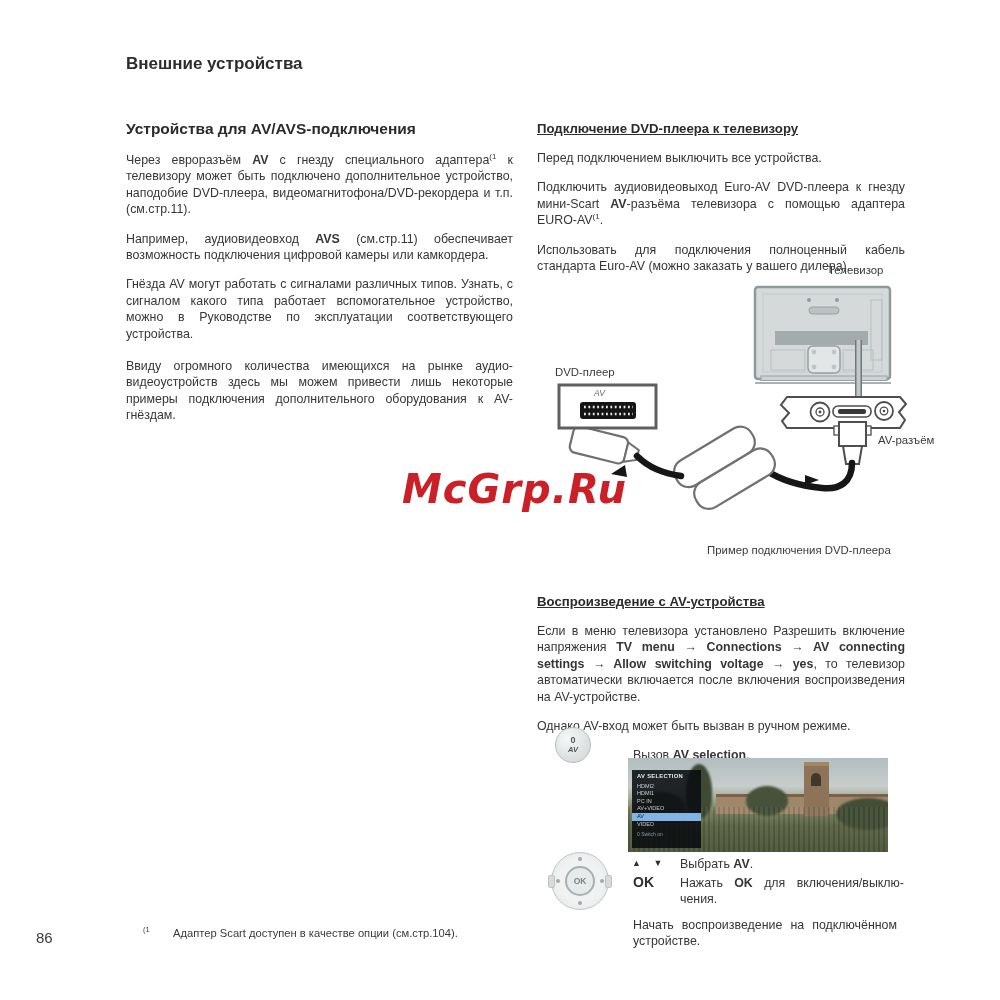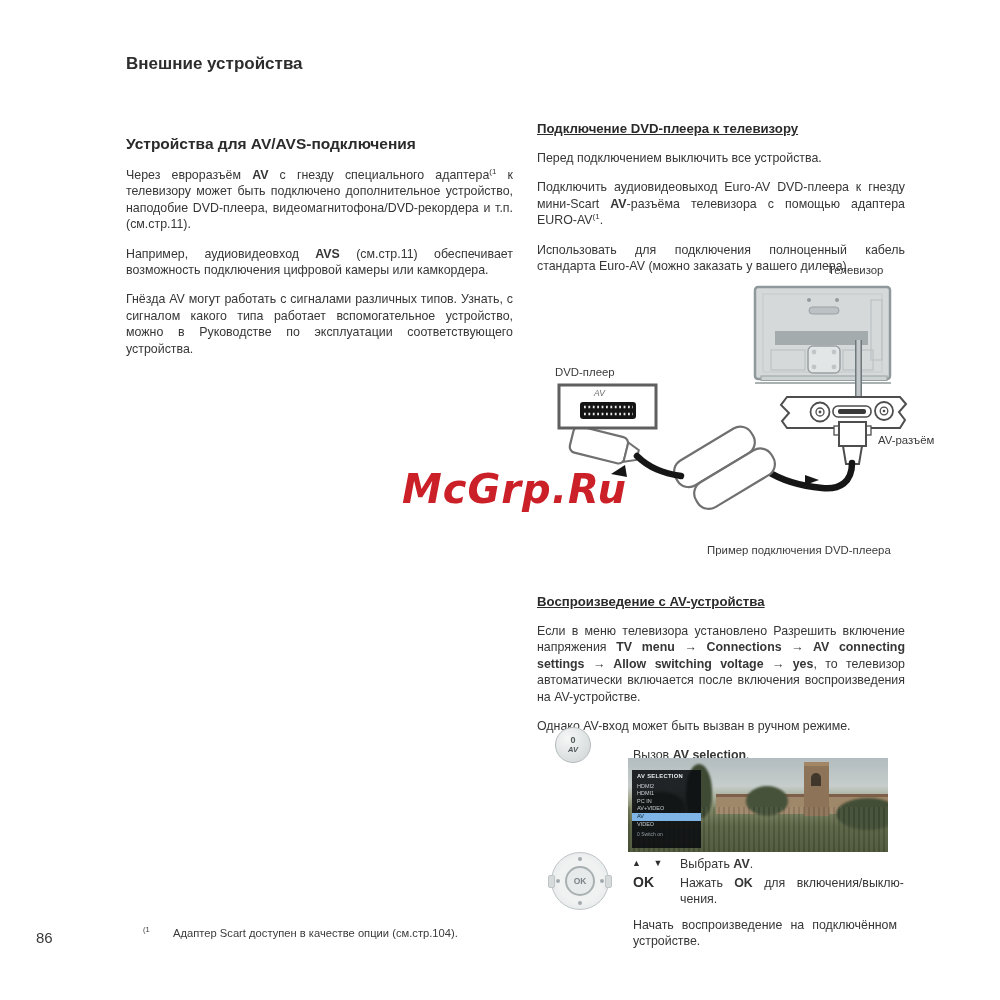--- a/index.html
+++ b/index.html
@@ -12,21 +12,21 @@
     position:absolute; left:126px; top:54px; font-size:17px; font-weight:bold; color:#2d2d2d; margin:0;
   }
   .watermark {
     position:absolute; left:402px; top:466px; z-index:6;
     font-family:"DejaVu Sans", sans-serif; font-style:italic; font-weight:bold;
     font-size:40px; color:#cb2027; letter-spacing:1px; white-space:nowrap;
   }
   .col { position:absolute; top:112px; }
   .col-left  { left:126px; width:387px; }
   .col-right { left:537px; width:368px; }
-  .col-left h2 { font-size:15.5px; font-weight:bold; color:#2b2b2b; margin:23px 0 14px; }
+  .col-left h2 { font-size:15.5px; font-weight:bold; color:#2b2b2b; margin:8px 0 14px; }
   .col-right h3, .playback h3 { font-size:13.2px; font-weight:bold; color:#2b2b2b; margin:9px 0 14px;text-decoration:underline; }
   p.body { font-size:12.4px; line-height:16.4px; text-align:justify; margin:0 0 13px; }
   p.body.gap { margin-top:16px; }
   sup.fn { font-size:8px; vertical-align:super; line-height:0; }
 
   
   .diagram { position:absolute; left:537px; top:260px; width:400px; height:305px; }
   .diagram svg { position:absolute; left:0; top:0; }
   .dlbl { position:absolute; font-size:11.4px; color:#3a3a3a; white-space:nowrap; }
   .tv-lbl   { left:291px; top:4px; }
@@ -98,20 +98,21 @@
 
 <h1 class="page-title">Внешние устройства</h1>
 
 <div class="watermark">McGrp.Ru</div>
 
 <section class="col col-left">
   <h2>Устройства для AV/AVS-подключения</h2>
   <p class="body"><span>Через евроразъём </span><b>AV</b><span> с гнезду специального адаптера</span><sup class="fn">(1</sup><span> к телевизору может быть подключено дополнительное устройство, наподобие DVD-плеера, видеомагнитофона/DVD-рекордера и т.п. (см.стр.11).</span></p>
   <p class="body"><span>Например, аудиовидеовход </span><b>AVS</b><span> (см.стр.11) обеспечивает возможность подключения цифровой камеры или камкордера.</span></p>
   <p class="body">Гнёзда AV могут работать с сигналами различных типов. Узнать, с сигналом какого типа работает вспомогательное устройство, можно в Руководстве по эксплуатации соответствующего устройства.</p>
+  <p class="body gap">Ввиду огромного количества имеющихся на рынке аудио-видеоустройств здесь мы можем привести лишь некоторые примеры подключения дополнительного оборудования к AV-гнёздам.</p>
 </section>
 
 <section class="col col-right">
   <h3>Подключение DVD-плеера к телевизору</h3>
   <p class="body">Перед подключением выключить все устройства.</p>
   <p class="body"><span>Подключить аудиовидеовыход Euro-AV DVD-плеера к гнезду мини-Scart </span><b>AV</b><span>-разъёма телевизора с помощью адаптера EURO-AV</span><sup class="fn">(1</sup><span>.</span></p>
   <p class="body">Использовать для подключения полноценный кабель стандарта Euro-AV (можно заказать у вашего дилера).</p>
 </section>
 
 <div class="diagram">

